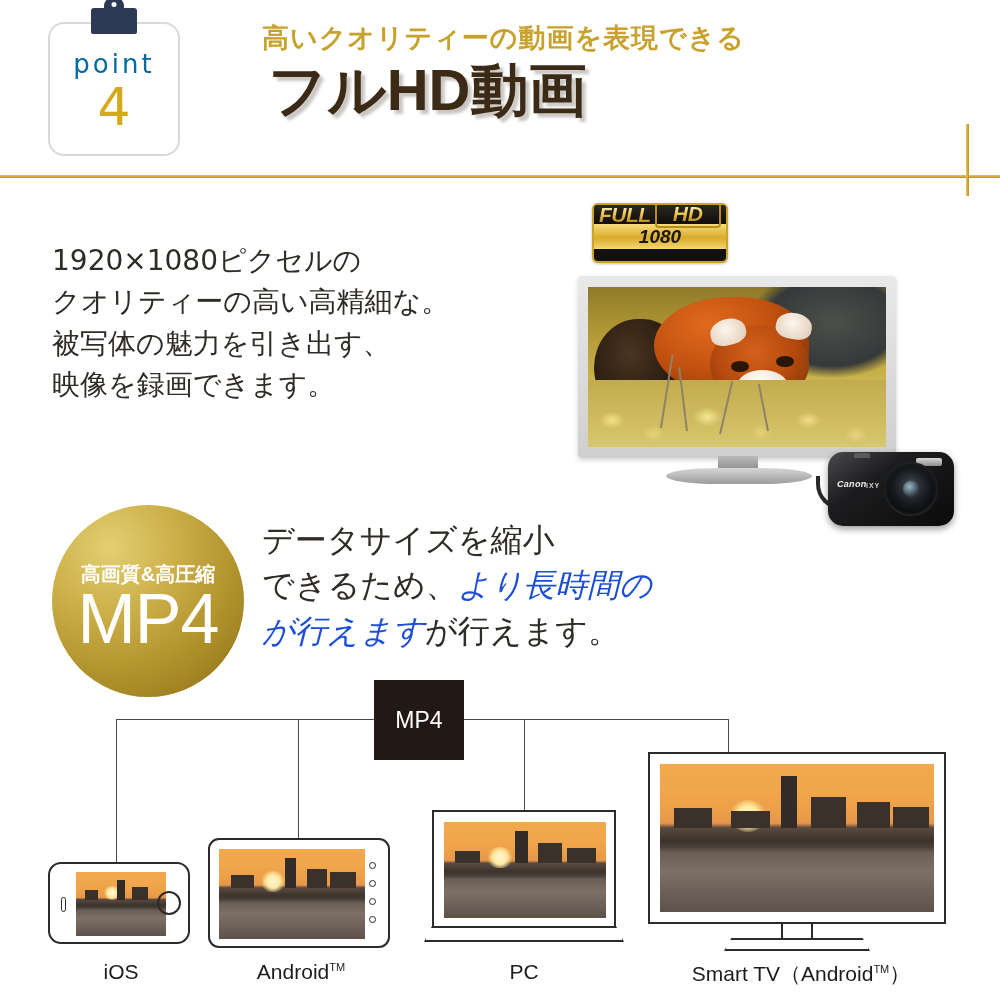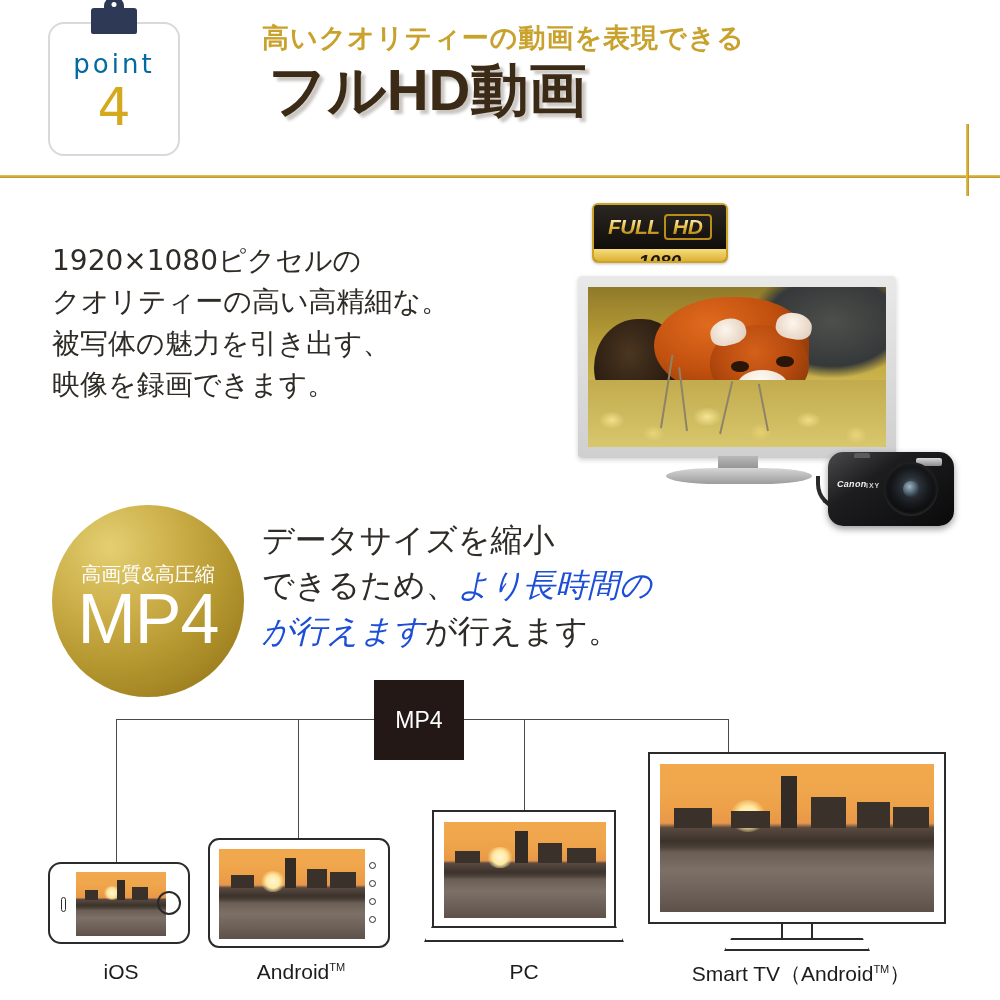--- a/index.html
+++ b/index.html
@@ -70,34 +70,34 @@
   }
 
   
   #fullhd {
     position: absolute; left: 592px; top: 203px;
     width: 136px; height: 60px; border-radius: 6px;
     border: 2px solid #cfa426; overflow: hidden; background: #111;
     box-shadow: 0 1px 3px rgba(0,0,0,.25);
   }
   #fullhd-top {
-    height: 44px; background: linear-gradient(to bottom,#2b2620,#100e0b);
+    height: 19px; background: linear-gradient(to bottom,#2b2620,#100e0b);
     display: flex; align-items: center; justify-content: center; gap: 4px;
   }
   .fh-word {
     font-size: 21px; font-weight: 700; font-style: italic;
     background: linear-gradient(to bottom,#fff6c9 10%,#e8bf45 50%,#a87a12 90%);
     -webkit-background-clip: text; background-clip: text; color: transparent;
     letter-spacing: -0.5px;
   }
   #fh-hd {
     font-size: 21px; font-weight: 700; font-style: italic;
     background: linear-gradient(to bottom,#fff6c9 10%,#e8bf45 50%,#a87a12 90%);
     -webkit-background-clip: text; background-clip: text; color: transparent;
-    border: 2px solid #b98d18; border-radius: 4px; padding: 0 7px; line-height: 1.05;
+    border: 2px solid #b98d18; border-radius: 4px; padding: 0 16px; line-height: 1.05;
   }
   #fullhd-bot {
     height: 25px; background: linear-gradient(to bottom,#f6dd7e,#d9ac2a 55%,#f3d673);
     display: flex; align-items: center; justify-content: center;
   }
   #fh-1080 { font-size: 19px; font-weight: 700; color: #1c1710; font-style: italic; }
 
   
   #tv-wrap { position: absolute; left: 578px; top: 276px; width: 340px; height: 220px; }
   #tv-body {
@@ -208,21 +208,21 @@
   .twig { position: absolute; width: 2px; background: #8e8367; transform-origin: bottom; }
 
   
   #mp4-circle {
     position: absolute; left: 52px; top: 505px; width: 192px; height: 192px;
     border-radius: 50%;
     background: radial-gradient(circle at 30% 22%, #e3cf72 0%, #cdb04a 32%, #b4962f 60%, #9a7c1d 85%, #8a6c14 100%);
     display: flex; flex-direction: column; align-items: center; justify-content: center;
   }
   #mp4-small {
-    color: #fff; font-size: 20px; font-weight: 400;
+    color: #fff; font-size: 20px; font-weight: 700;
     letter-spacing: 0px; margin-top: 12px; white-space: nowrap;
   }
   #mp4-big {
     color: #fff; font-size: 70px; font-weight: 400; line-height: .95;
     letter-spacing: -1px; margin-top: -2px;
     font-family: "Liberation Sans", sans-serif;
   }
 
   #mp4-text {
     position: absolute; left: 262px; top: 518px;

